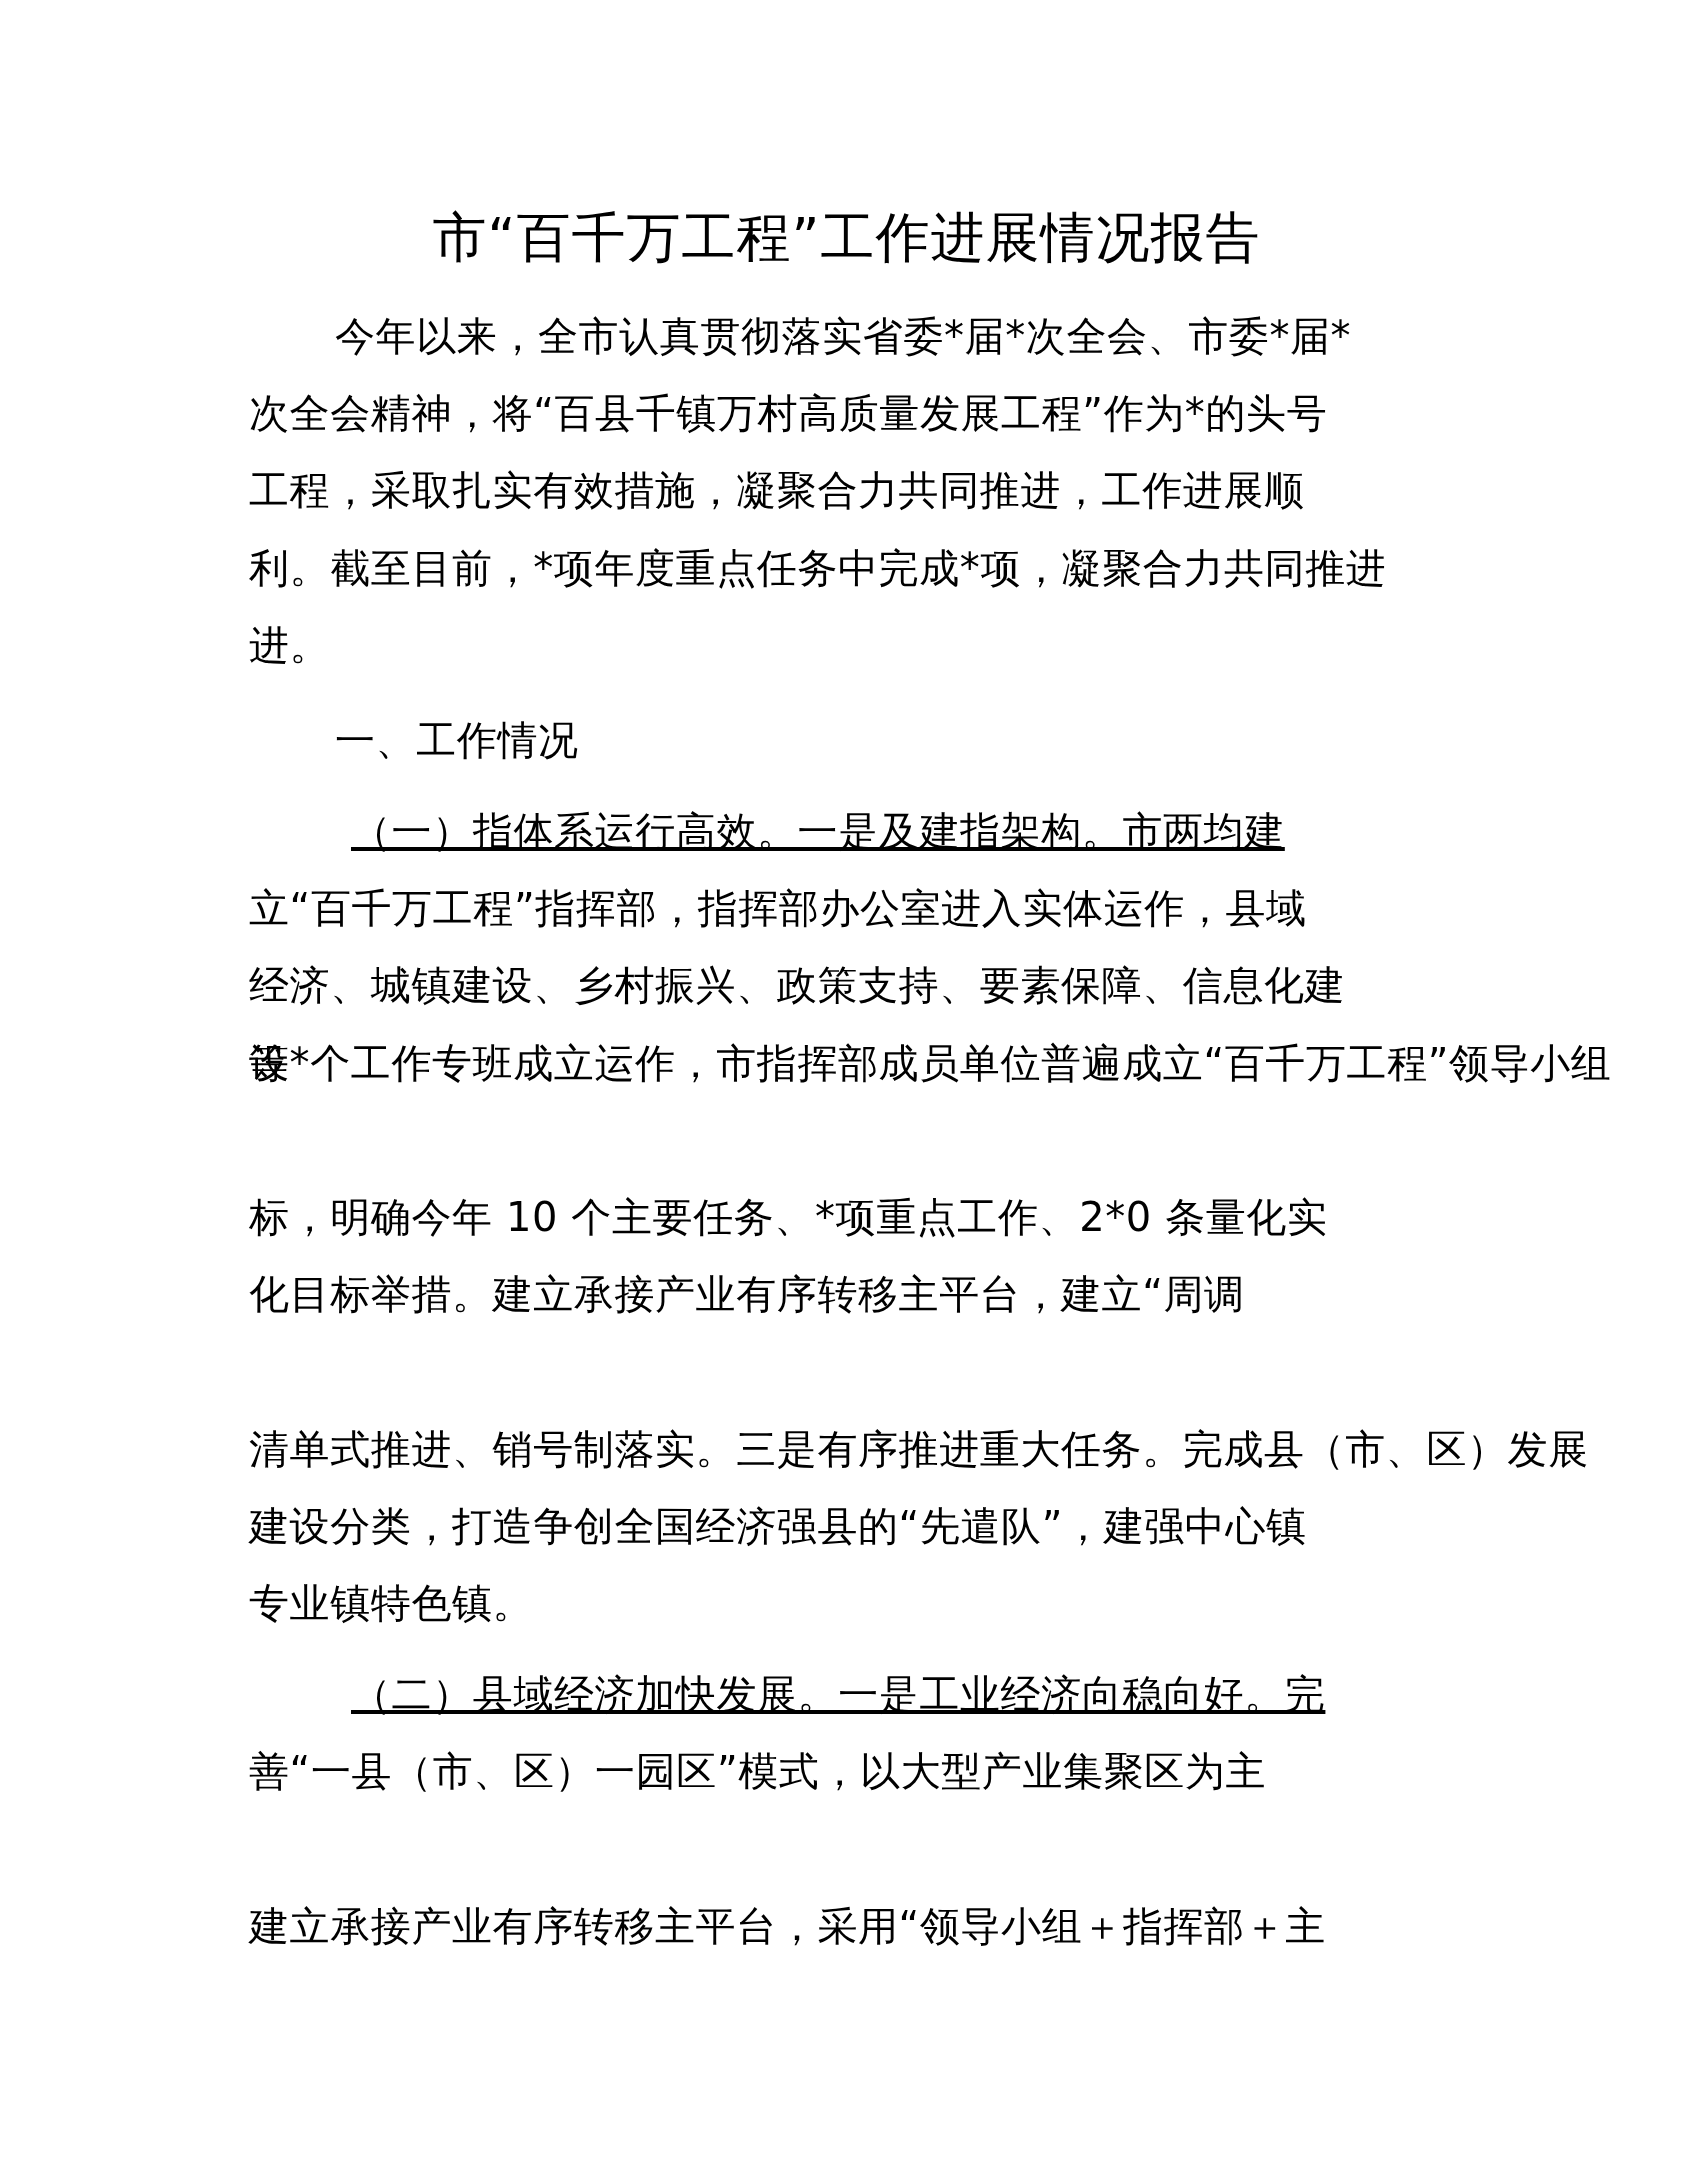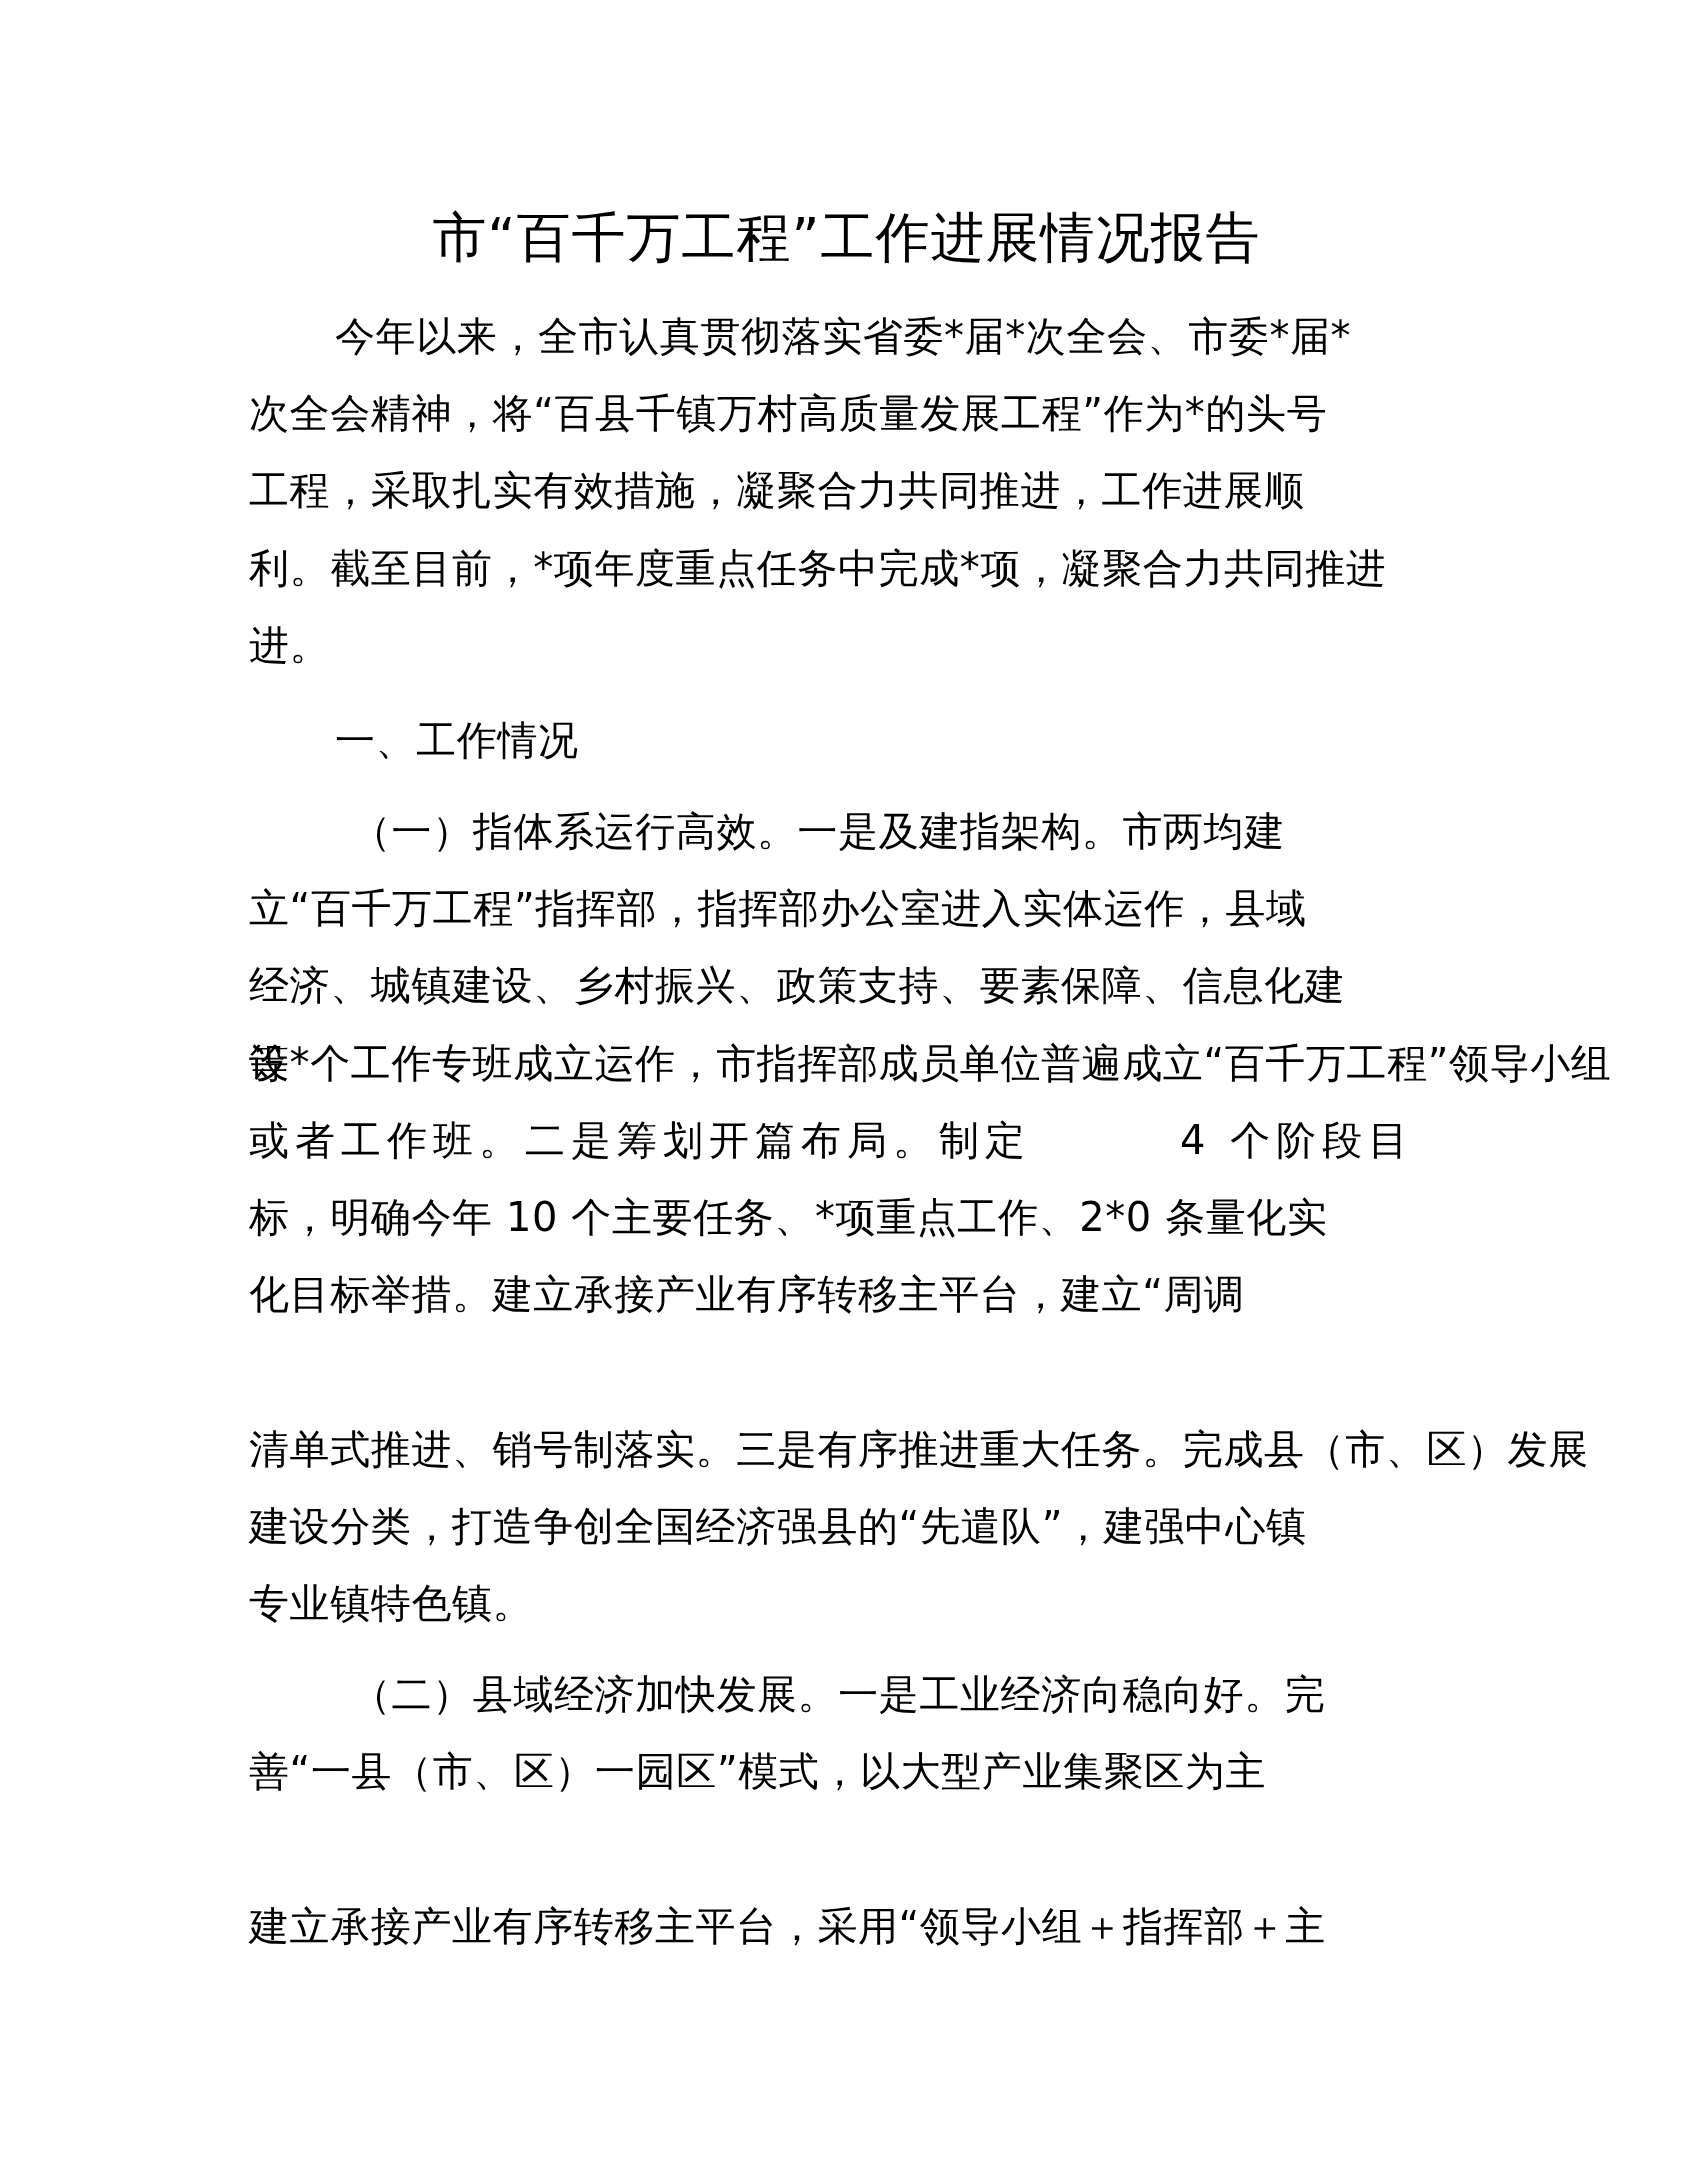--- a/index.html
+++ b/index.html
@@ -34,21 +34,21 @@
   }
   .line {
     position: absolute;
     left: 249px;
     font-size: 40px;
     line-height: 55px;
     white-space: nowrap;
     letter-spacing: 0.6px;
   }
   .indent { left: 335px; }
-  .indent2 { left: 351px; }
+  .indent2 { left: 351px; text-decoration: underline; }
   .overlap {
     position: relative;
     display: inline-block;
   }
   .overlap .over {
     position: absolute;
     left: 0; top: 0;
   }
   .gap { display: inline-block; width: 149px; }
   .wide { letter-spacing: 6px; }
@@ -70,23 +70,20 @@
 
   <div class="line indent2" style="top:804px">（一）指体系运行高效。一是及建指架构。市两均建</div>
   <div class="line" style="top:881px">立“百千万工程”指挥部，指挥部办公室进入实体运作，县域</div>
   <div class="line" style="top:958px">经济、城镇建设、乡村振兴、政策支持、要素保障、信息化建</div>
   <div class="line" style="top:1036px">
     <span class="overlap">
       <span>设</span>
       <span class="over">等</span>
     </span><span>*个工作专班成立运作，市指挥部成员单位普遍成立“百千万工程”领导小组</span>
   </div>
-  <div class="line wide" style="top:1113px">
-    <span>或者工作班。二是筹划开篇布局。制定</span><span class="gap"></span><span>4 个阶段目</span>
-  </div>
   <div class="line" style="top:1190px">标，明确今年 10 个主要任务、*项重点工作、2*0 条量化实</div>
   <div class="line" style="top:1267px">化目标举措。建立承接产业有序转移主平台，建立“周调</div>
   <div class="line" style="top:1422px">清单式推进、销号制落实。三是有序推进重大任务。完成县（市、区）发展</div>
   <div class="line" style="top:1576px">专业镇特色镇。</div>
   <div class="line" style="top:1499px">建设分类，打造争创全国经济强县的“先遣队”，建强中心镇</div>
 
   <div class="line indent2" style="top:1667px">（二）县域经济加快发展。一是工业经济向稳向好。完</div>
   <div class="line" style="top:1744px">善“一县（市、区）一园区”模式，以大型产业集聚区为主</div>
   <div class="line" style="top:1899px">建立承接产业有序转移主平台，采用“领导小组＋指挥部＋主</div>
 

